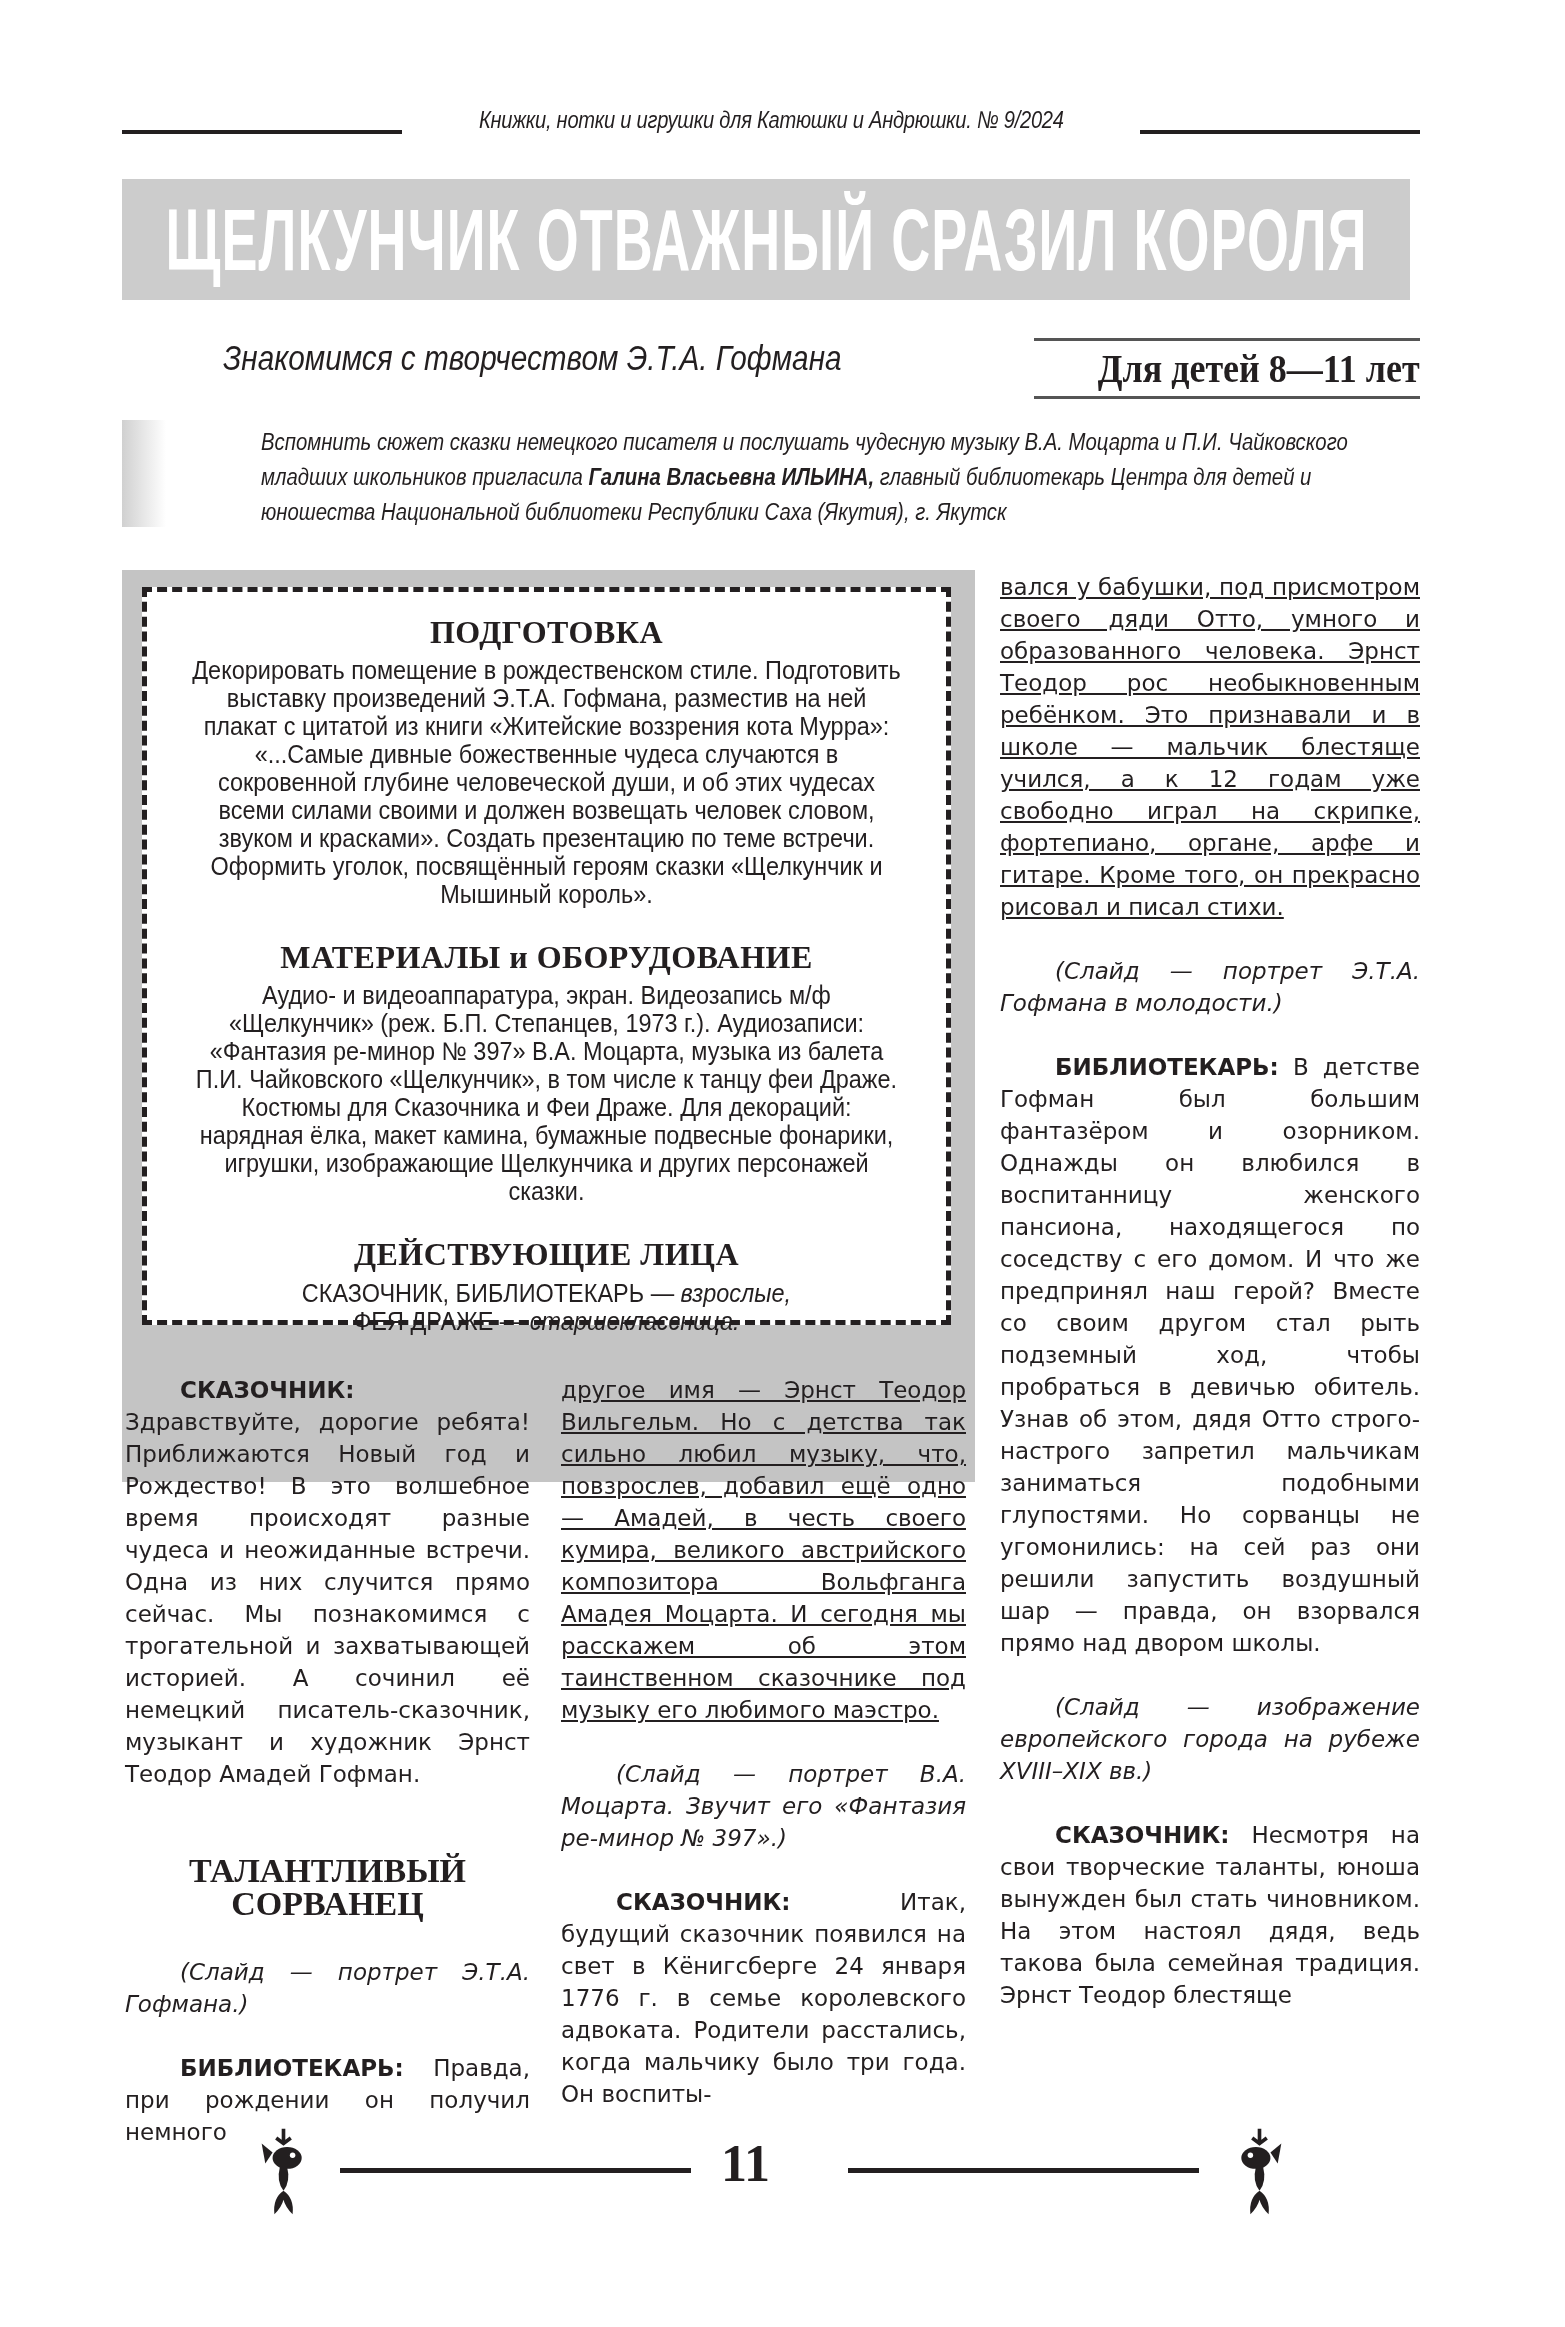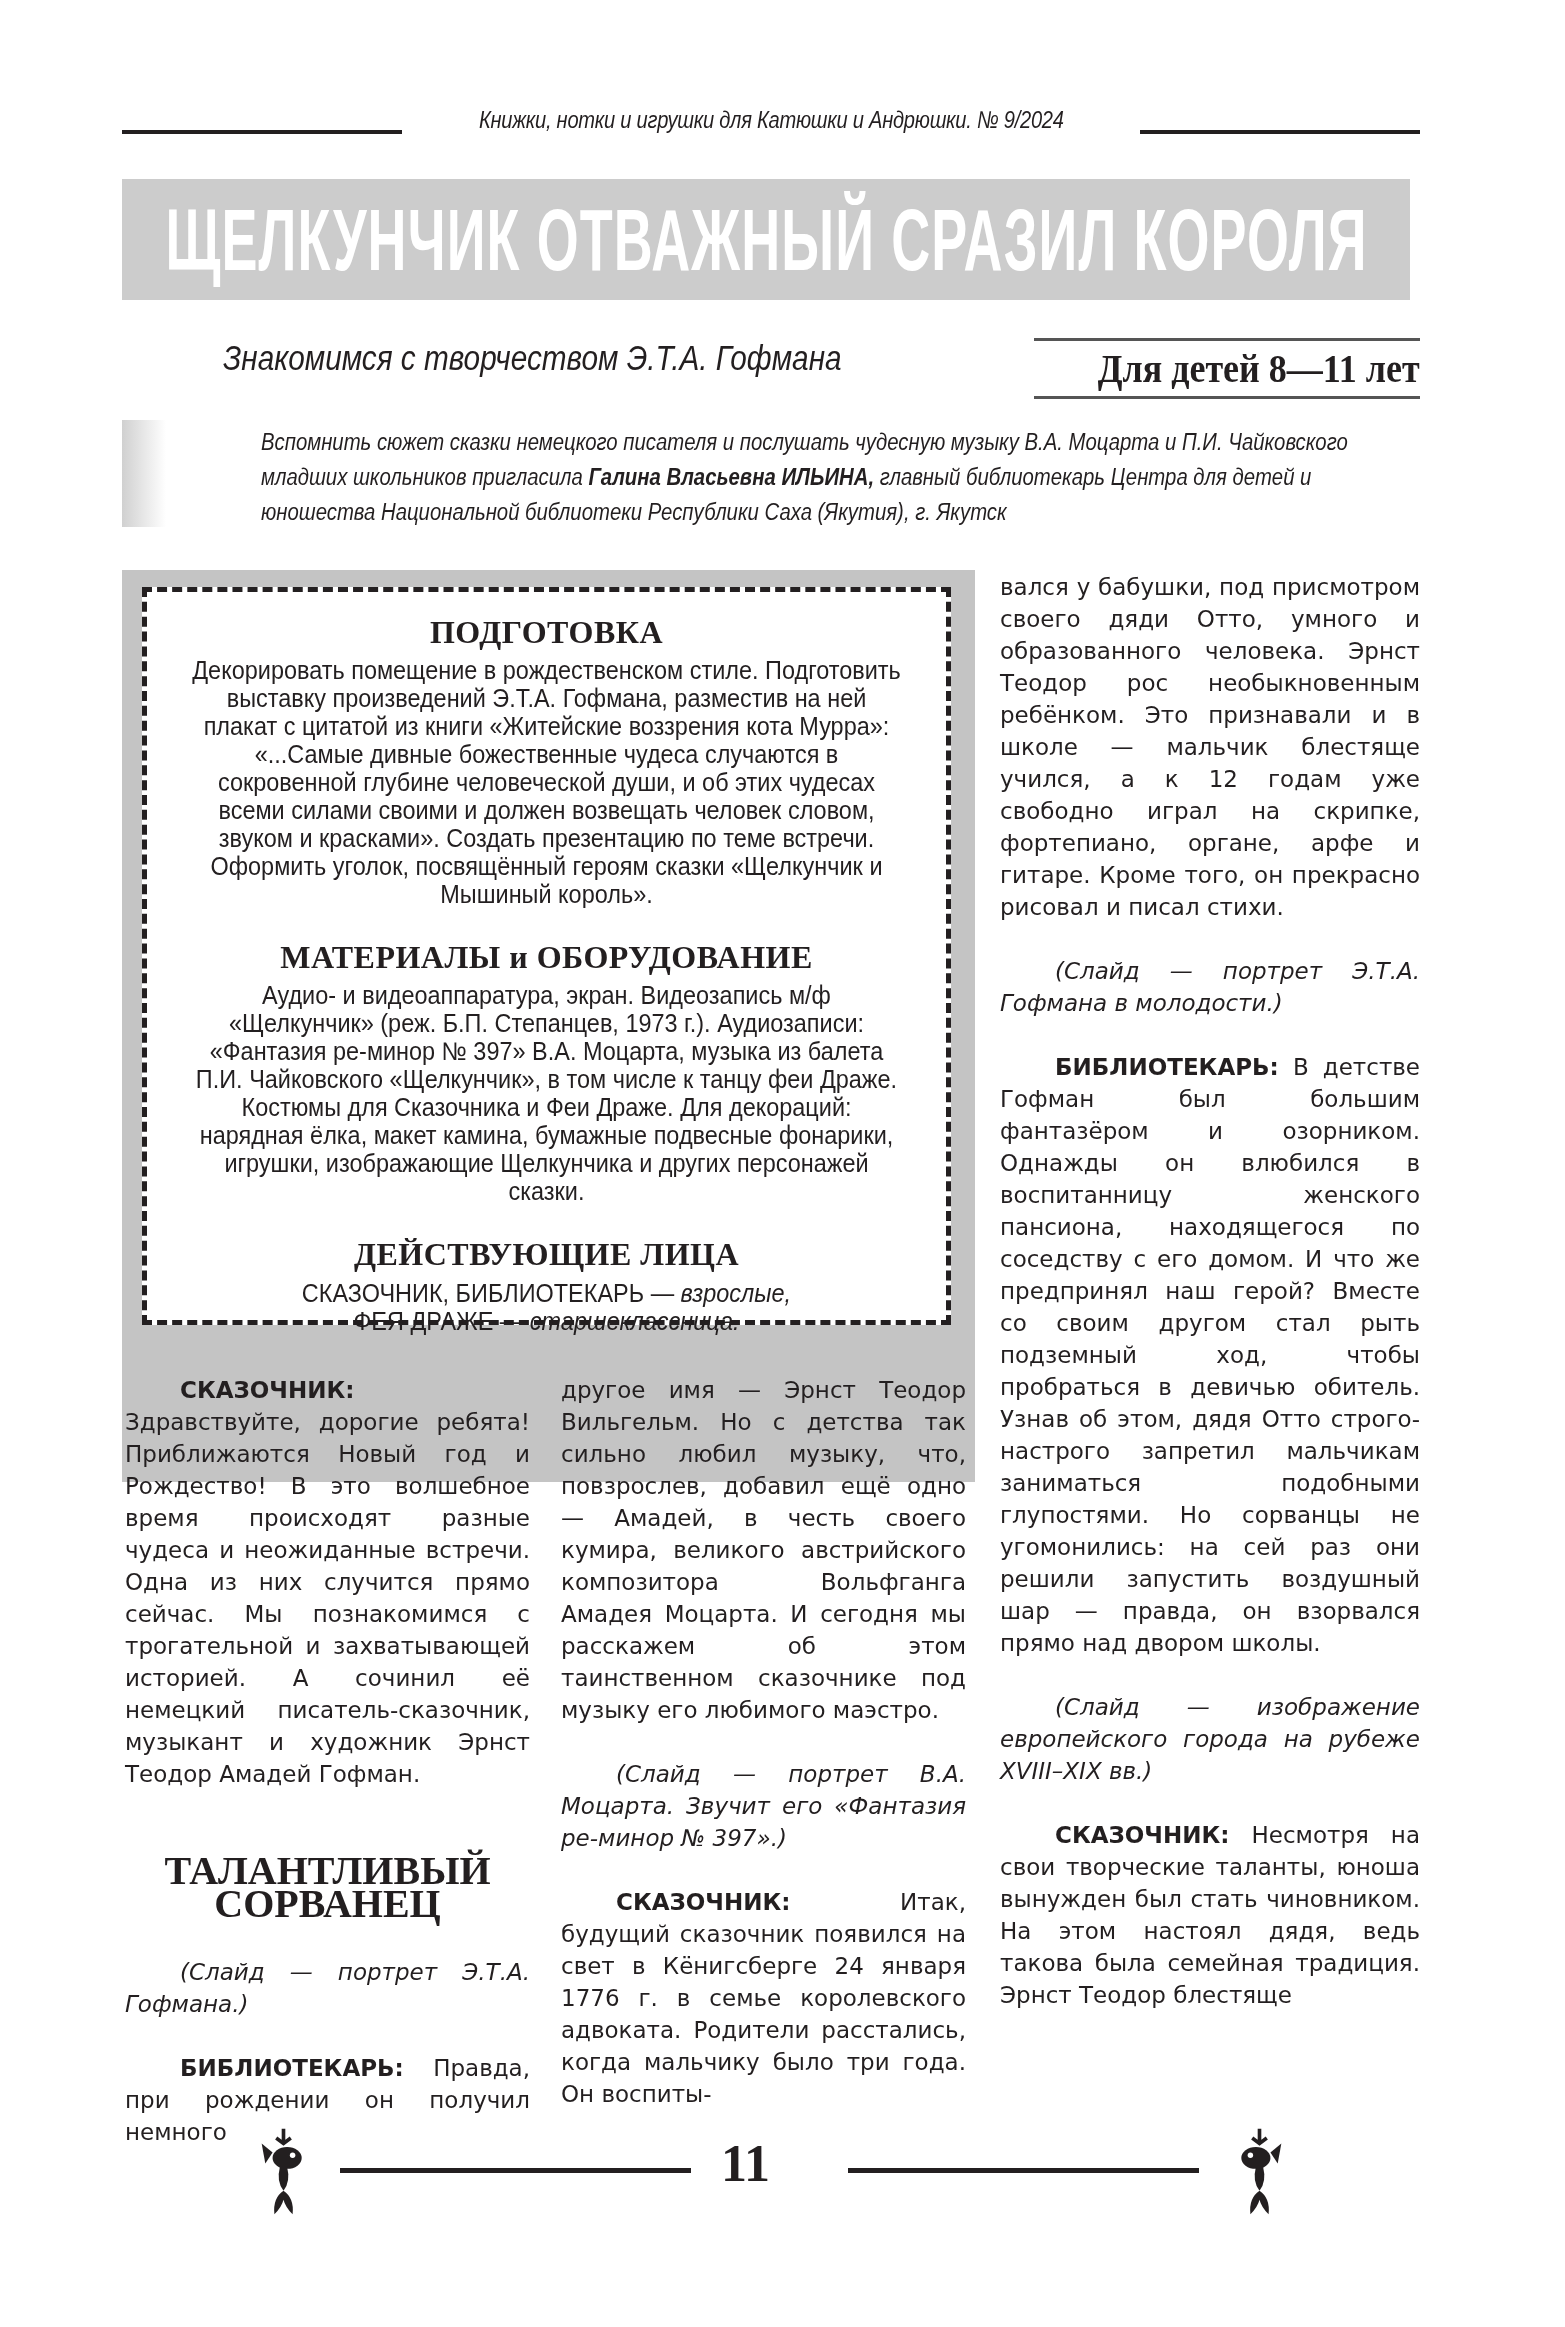--- a/index.html
+++ b/index.html
@@ -38,25 +38,25 @@
                 border:5.5px dashed #231f20; box-sizing:border-box; padding:18px 9px 0 9px; text-align:center; }
   .info-inner h3 { font-family:"Liberation Serif", serif; font-weight:bold; font-size:32px; margin:3.6px 0 5.5px 0; letter-spacing:0.5px; }
   .info-inner p { font-family:"Liberation Sans", sans-serif; font-size:25.5px; line-height:28px; margin:0;
                   transform:scaleX(0.92); }
   .info-inner .gap { height:27px; }
   .info-inner i { font-style:italic; }
 
   
   .col { position:absolute; font-family:"DejaVu Sans", sans-serif; font-size:23px; line-height:32px; text-align:justify; }
   .col p { margin:0; text-indent:55px; }
-  .col p.noind { text-indent:0; }
+  .col p.noind { text-indent:0;text-decoration:underline; }
   .col p.slide { font-style:italic; }
   .col .sp { height:32px; }
   .col b { font-weight:bold; }
-  .col h2 { font-family:"Liberation Serif", serif; font-weight:bold; text-align:center; font-size:40px; line-height:33px; margin:0; text-indent:0; }
+  .col h2 { font-family:"Liberation Serif", serif; font-weight:bold; text-align:center; font-size:34px; line-height:33px; margin:0; text-indent:0; }
 
   
   .footer { position:absolute; left:255px; top:2118px; width:1058px; height:100px; }
   .footer .rule { position:absolute; height:4.5px; background:#231f20; top:50px; }
   .footer .num { position:absolute; left:427px; top:0px; width:127px; text-align:center;
                  font-family:"Liberation Serif", serif; font-weight:bold; font-size:52px; line-height:91px; }
   .ornament { position:absolute; top:2127px; width:55px; height:91px; }
 </style>
 </head>
 <body>

